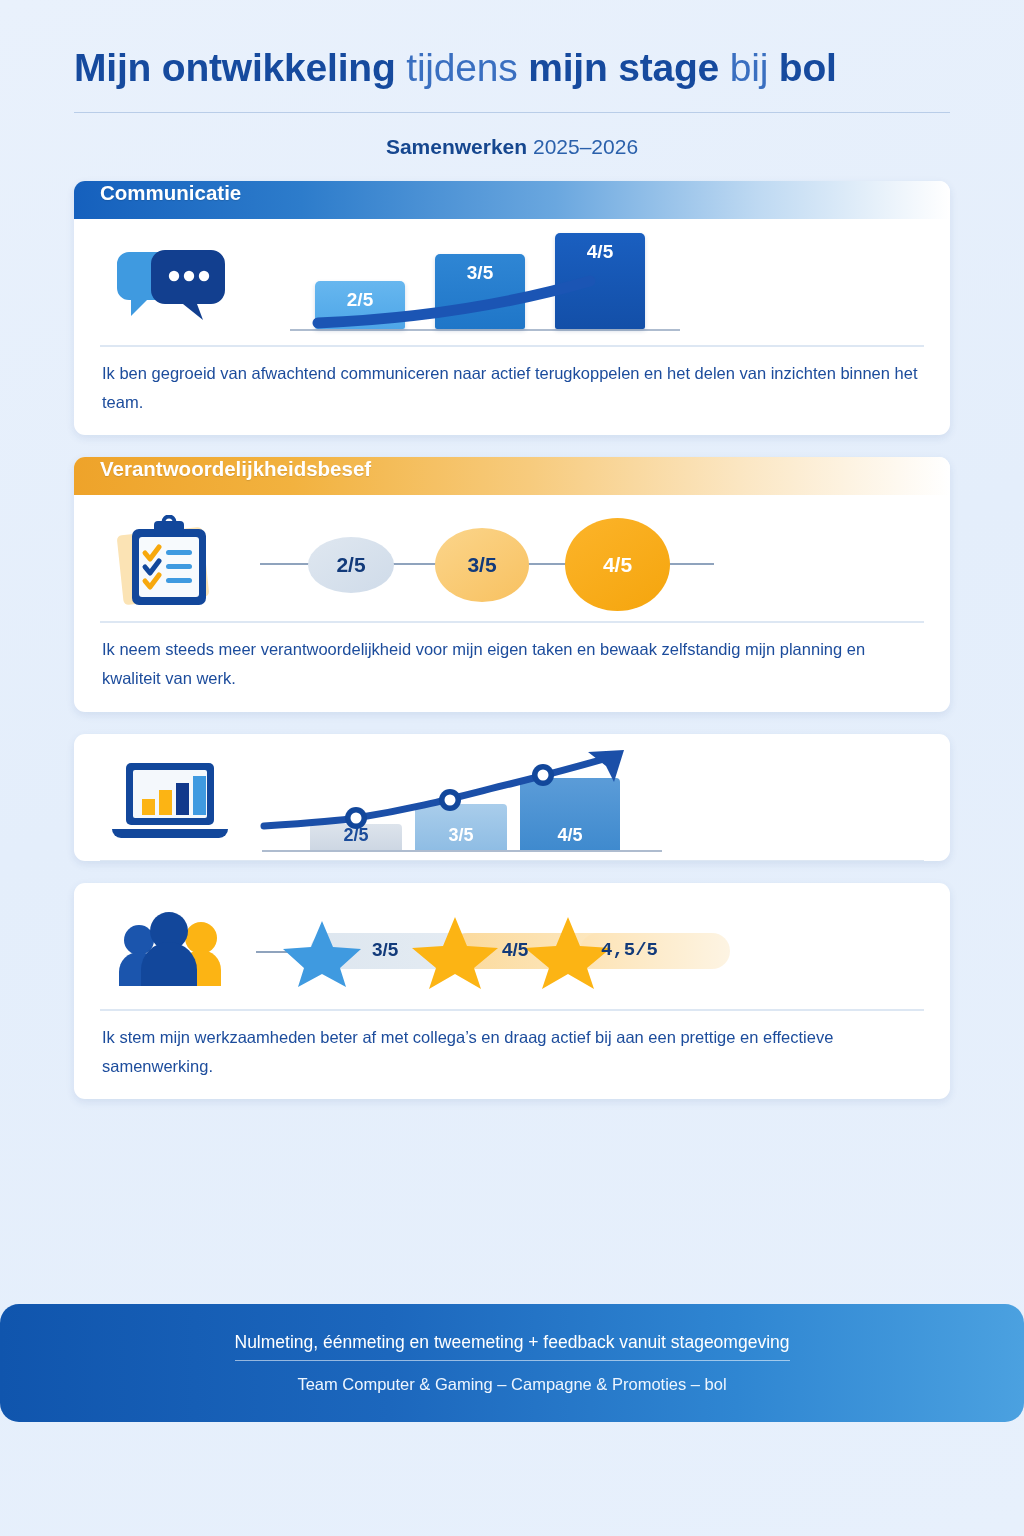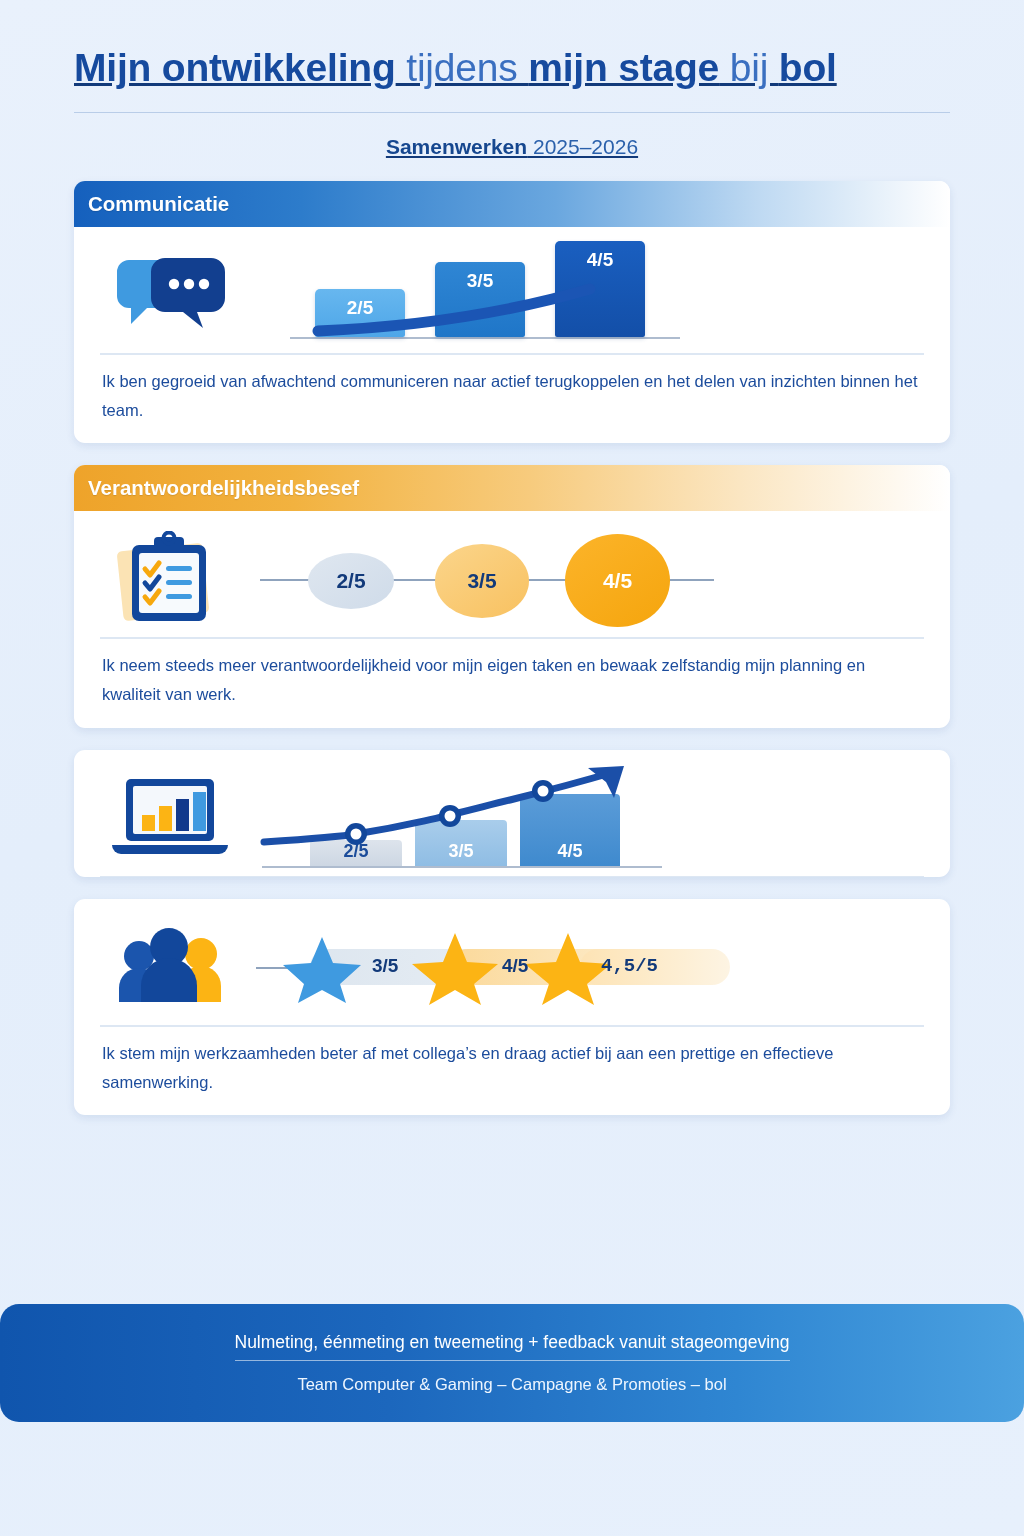--- a/index.html
+++ b/index.html
@@ -7,21 +7,21 @@
     width:1024px;height:1536px;
     background:linear-gradient(160deg,#e9f1fc 0%,#e4eefb 45%,#e7f0fc 100%);
     font-family:"Liberation Sans", sans-serif;
     color:#123a7a;
     overflow:hidden;
     position:relative;
   }
   .page{position:absolute;inset:0;}
 
   
-  .head{padding:46px 74px 0 74px;text-decoration:underline;}
+  .head{padding:46px 74px 0 74px;}
   .title{
     font-size:39px;line-height:1.12;font-weight:400;
     color:#1d4fa3;letter-spacing:-.2px;white-space:nowrap;
   }
   .title b{font-weight:700;color:#164a9e;}
   .title .lt{font-weight:400;color:#3a6fc0;}
   .rule{height:1.5px;background:#b9cde8;margin:22px 0 0 0;}
   .subtitle{
     text-align:center;font-size:21px;margin-top:22px;color:#16478f;
   }
@@ -33,21 +33,21 @@
   }
   .lede b{font-weight:700;}
 
   
   .cards{padding:0 74px;margin-top:22px;}
   .card{
     background:#fff;border-radius:11px;
     box-shadow:0 3px 9px rgba(30,70,140,.10);
     overflow:hidden;margin-bottom:22px;position:relative;
   }
-  .card-head{height:46px;display:flex;align-items:center;padding-left:14px;}
+  .card-head{height:38px;display:flex;padding-left:26px;}
   .card-head.blue{background:linear-gradient(90deg,#1560bd 0%,#2d7ccb 26%,#6aa7df 55%,#bed9f2 78%,#ffffff 100%);}
   .card-head.amber{background:linear-gradient(90deg,#eea32a 0%,#f2b23f 25%,#f7cb7d 52%,#fbe6c2 76%,#ffffff 100%);}
   .card-head h2{
     margin:0;font-size:20.5px;font-weight:700;color:#fff;
     text-shadow:0 1px 1px rgba(0,0,0,.12);
   }
   .card-body{padding:16px 26px 0 26px;position:relative;}
   .vizrow{display:flex;align-items:center;min-height:104px;}
   .icon-slot{width:140px;flex:0 0 140px;display:flex;align-items:center;justify-content:center;}
   .viz{flex:1;position:relative;height:104px;}

